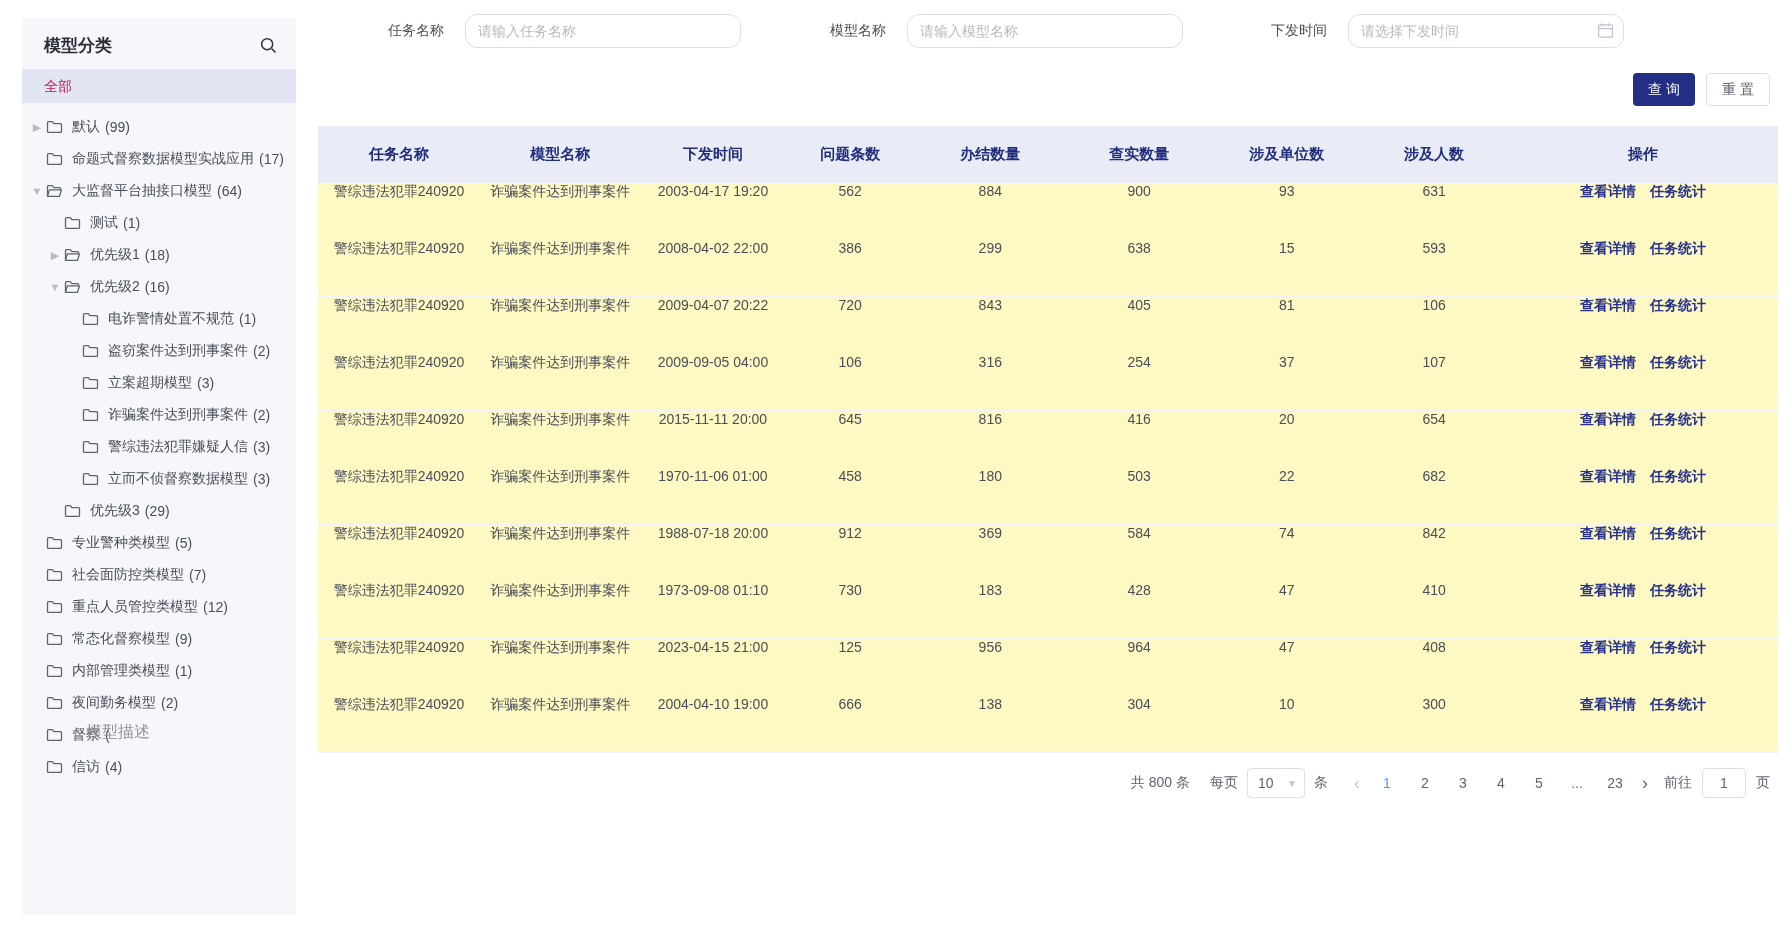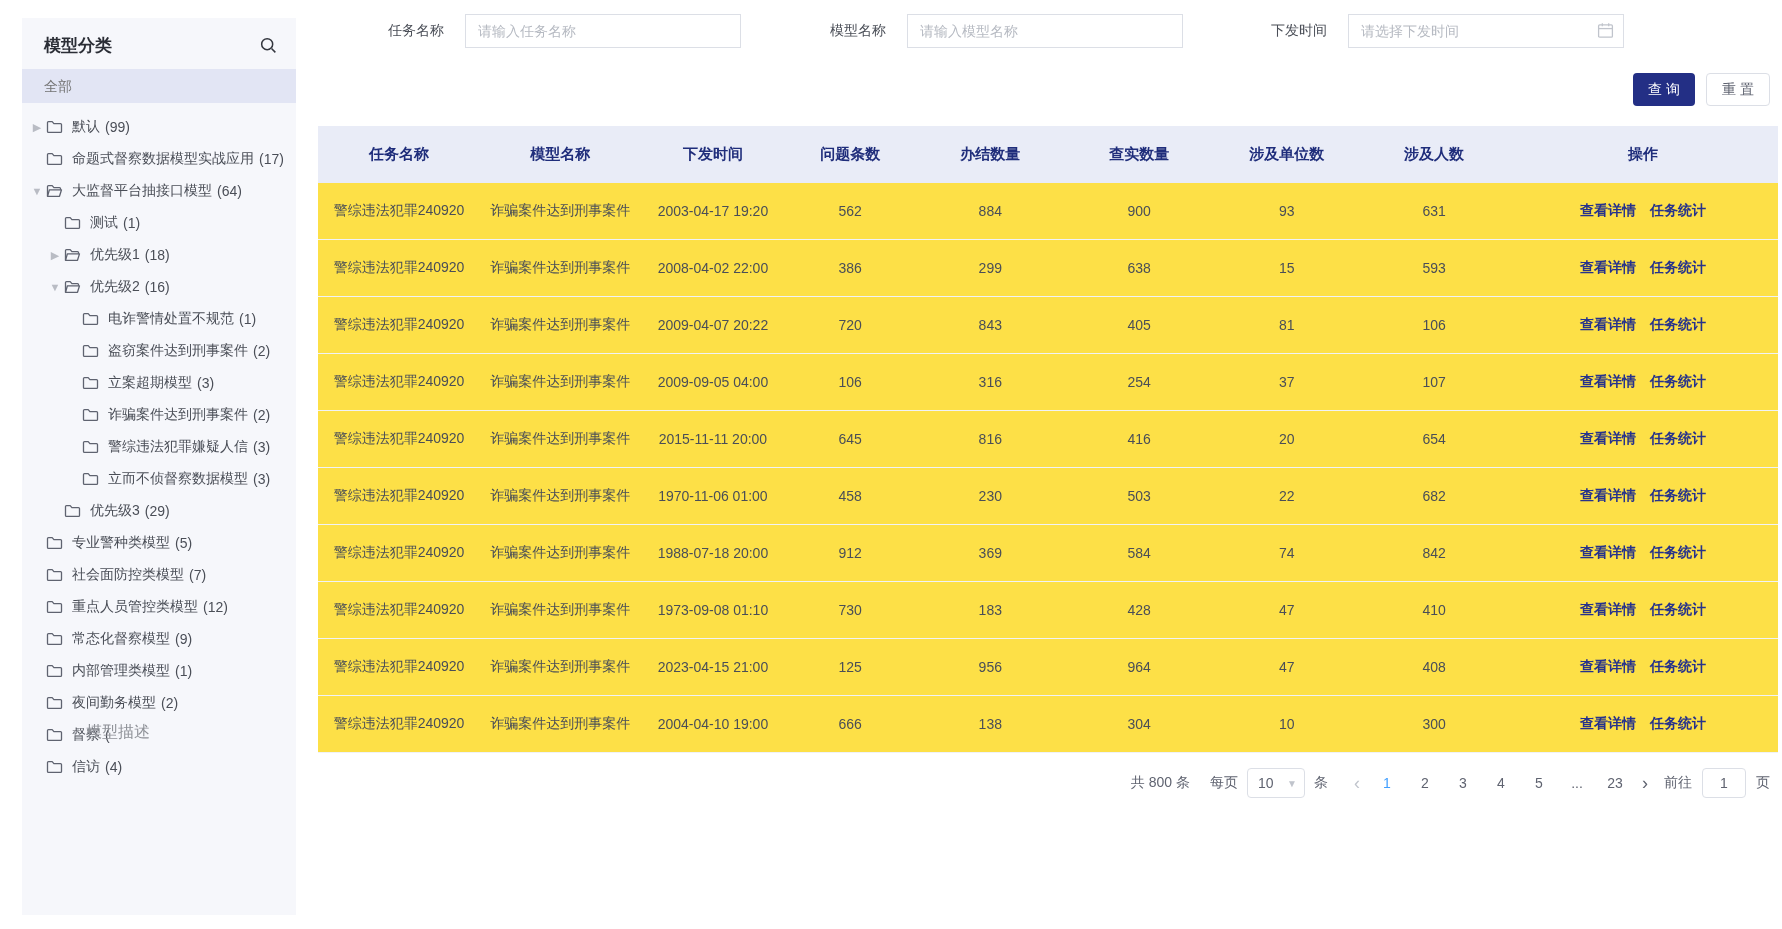--- a/index.html
+++ b/index.html
@@ -17,21 +17,21 @@
     width:1782px;height:929px;position:relative;background:#fff;
     font-family:"Liberation Sans","DejaVu Sans",sans-serif;
     color:#4a4e57;overflow:hidden;
   }
 
   
   .sidebar{position:absolute;left:22px;top:18px;width:274px;height:897px;background:var(--sidebar-bg);}
   .sidebar-header{display:flex;justify-content:space-between;align-items:center;padding:16px 18px 12px 22px;}
   .sidebar-title{font-size:17px;font-weight:700;color:#2b2e36;}
   .search-btn{width:20px;height:20px;display:flex;align-items:center;justify-content:center;cursor:pointer;background:none;border:none;padding:0;}
-  .all-row{height:34px;line-height:34px;background:var(--selected-bg);padding-left:22px;font-size:14px;color:#737373;cursor:pointer;}
+  .all-row{height:34px;line-height:34px;background:var(--selected-bg);padding-left:22px;font-size:14px;color:#be185d;cursor:pointer;}
   .tree{padding-top:8px;}
   .tree-item{height:32px;display:flex;align-items:center;font-size:14px;color:#4a4e57;position:relative;cursor:pointer;white-space:nowrap;}
   .tree-item.indent-1{padding-left:6px;}
   .tree-item.indent-2{padding-left:24px;}
   .tree-item.indent-3{padding-left:42px;}
   .arrow{width:18px;font-size:11px;color:#b9bcc4;text-align:center;flex:0 0 18px;}
   .arrow.none{visibility:hidden;}
   .folder{width:17px;height:16px;margin-right:9px;color:#5f6370;flex:0 0 17px;display:flex;align-items:center;}
   .folder svg{width:17px;height:16px;}
   .tree-label{color:#4a4e57;}
@@ -40,35 +40,35 @@
 
   
   .content{position:absolute;left:318px;top:0;width:1460px;height:929px;text-decoration:underline;}
 
   .filter-group{position:absolute;top:14px;display:flex;align-items:center;}
   .fg-task{left:70px;}
   .fg-model{left:512px;}
   .fg-time{left:953px;}
   .filter-label{font-size:14px;color:#4a4e57;margin-right:21px;}
   .input-wrap{position:relative;}
-  .filter-input{width:276px;height:34px;padding:0 12px;border:1px solid #dcdfe6;border-radius:0;font-size:14px;color:#303133;background:#fff;outline:none;}
+  .filter-input{width:276px;height:34px;padding:0 12px;border:1px solid #dcdfe6;border-radius:12px;font-size:14px;color:#303133;background:#fff;outline:none;}
   .filter-input::placeholder{color:#b6bac2;}
   .time-input{}
   .calendar-icon{position:absolute;right:10px;top:8px;width:17px;height:17px;color:#c0c4cc;cursor:pointer;}
 
   .filter-buttons{position:absolute;top:73px;right:8px;display:flex;gap:11px;}
   .btn{height:33px;border-radius:4px;font-size:14px;cursor:pointer;font-family:inherit;}
   .btn-primary{width:62px;background:var(--primary);color:#fff;border:none;}
   .btn-plain{width:64px;background:#fff;color:#5f6370;border:1px solid #dcdfe6;}
 
   
   .table{position:absolute;top:126px;left:0;width:1460px;}
   .thead{height:57px;background:var(--header-bg);display:flex;align-items:center;}
   .th{font-size:15px;font-weight:700;color:var(--header-text);text-align:center;}
-  .tr{height:57px;display:flex;align-items:center;border-bottom:1px solid #f0f2f7;background:#fde047;}
+  .tr{height:57px;display:flex;border-bottom:1px solid #f0f2f7;background:#fef9c3;}
   .td{font-size:14px;color:#4a4e57;text-align:center;}
   .c1{flex:0 0 11.1%;}
   .c2{flex:0 0 11.0%;}
   .c3{flex:0 0 9.9%;}
   .c4{flex:0 0 8.9%;}
   .c5{flex:0 0 10.3%;}
   .c6{flex:0 0 10.1%;}
   .c7{flex:0 0 10.1%;}
   .c8{flex:0 0 10.1%;}
   .c9{flex:0 0 18.5%;}
@@ -488,21 +488,21 @@
       <span class="link">查看详情</span>
       <span class="link">任务统计</span>
     </div>
   </div>
 
   <div class="tr">
     <div class="td c1">警综违法犯罪240920</div>
     <div class="td c2">诈骗案件达到刑事案件</div>
     <div class="td c3">1970-11-06 01:00</div>
     <div class="td c4">458</div>
-    <div class="td c5">230</div>
+    <div class="td c5">180</div>
     <div class="td c6">503</div>
     <div class="td c7">22</div>
     <div class="td c8">682</div>
     <div class="td c9 td-actions">
       <span class="link">查看详情</span>
       <span class="link">任务统计</span>
     </div>
   </div>
 
   <div class="tr">

